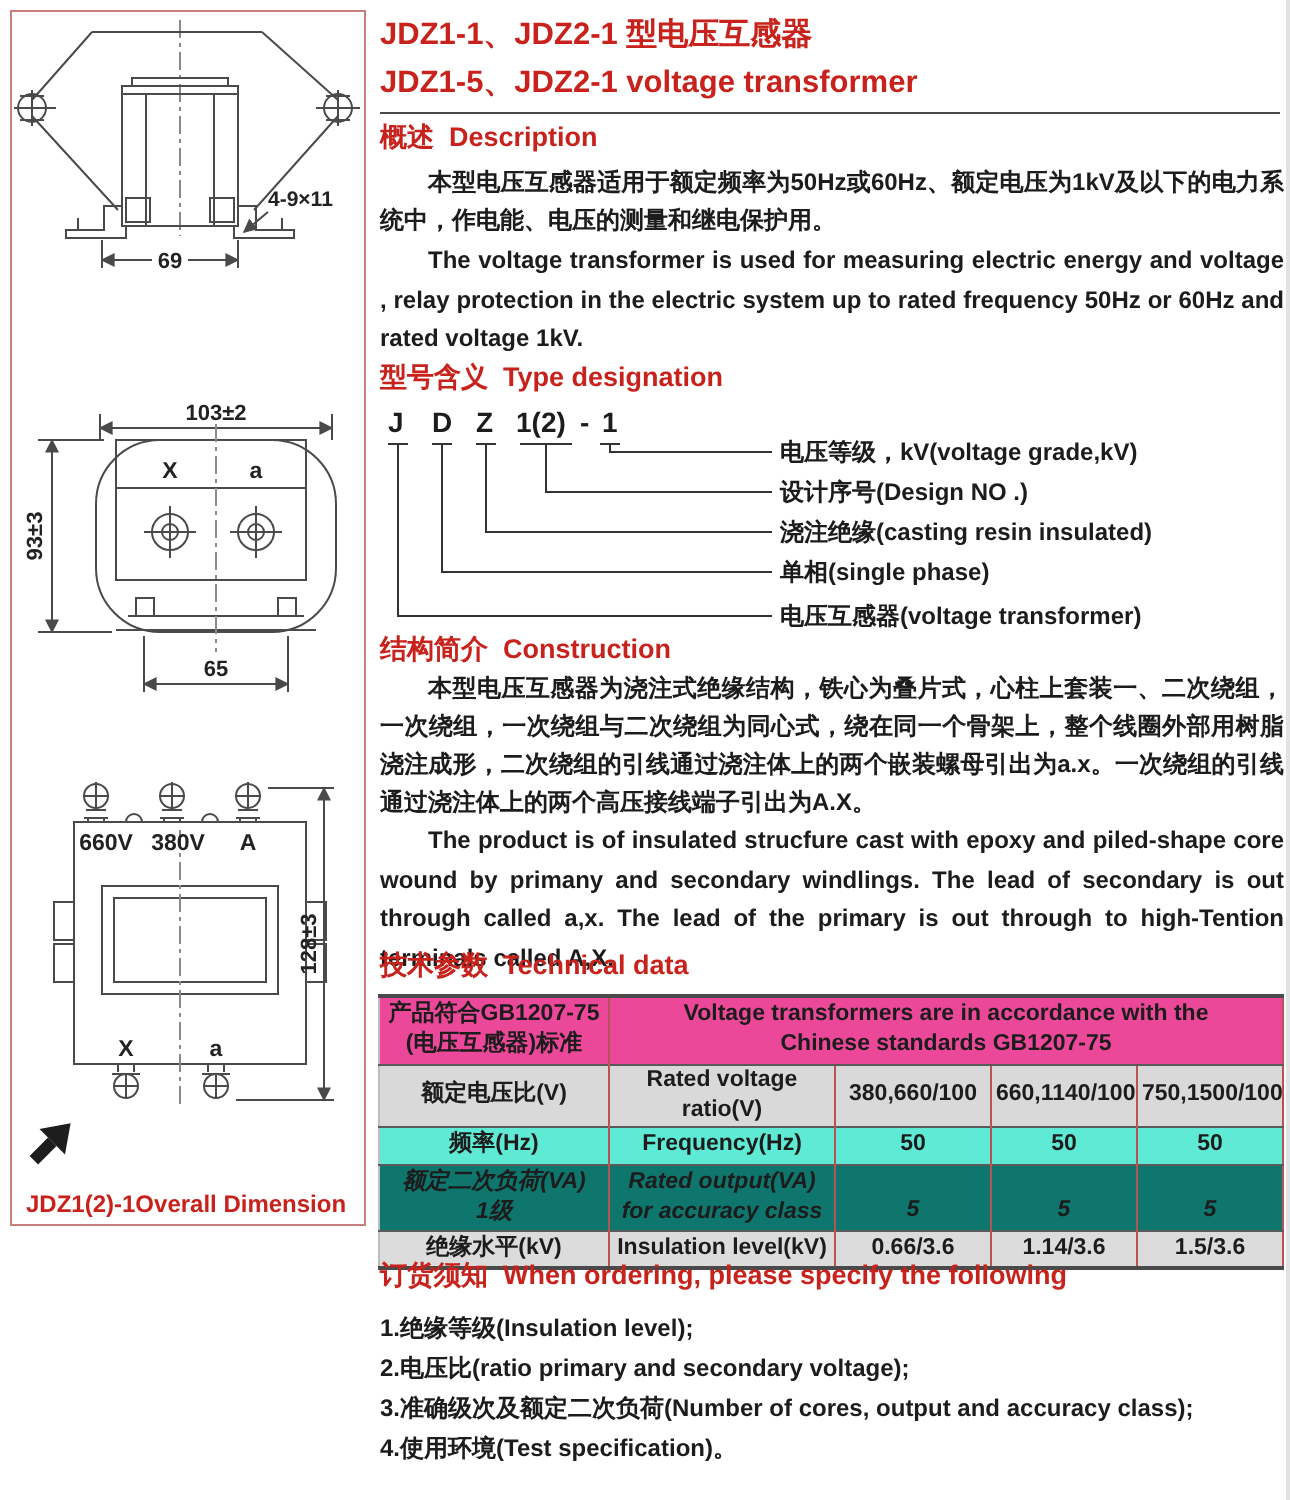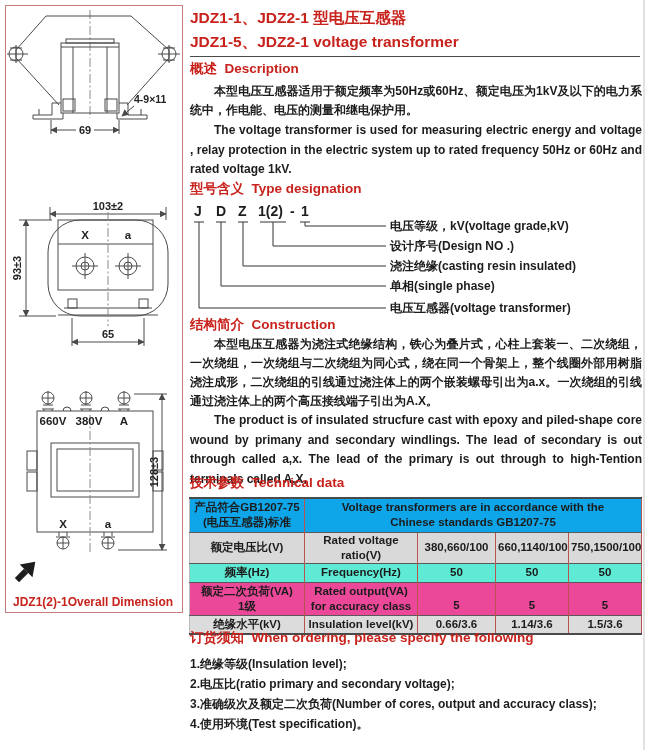--- a/index.html
+++ b/index.html
@@ -27,24 +27,24 @@
 
   
   .spec-wrap { left:189px; top:497px; }
   table.spec { border-collapse:collapse; table-layout:fixed; width:452px;
                border-top:2px solid #4a4a4a; border-bottom:2px solid #4a4a4a;
                border-left:1px solid #bdbdbd; border-right:1px solid #b85450; }
   table.spec td { border-top:1px solid #5a5a5a; border-left:1px solid #b85450;
                   font-size:11.5px; font-weight:bold; text-align:center; padding:0 2px; line-height:15px; }
   table.spec tr td:first-child { border-left:none; }
   tr.rA { height:34px; } tr.rB { height:20px; } tr.rC { height:19px; } tr.rD { height:33px; } tr.rE { height:19px; }
-  tr.rA td { border-top:none; background:#0ea5e9; }
+  tr.rA td { border-top:none; background:#ec4899; }
   tr.rB td { background:#d9d9d9; }
   tr.rC td { background:#5eead4; }
-  tr.rD td { background:#ec4899; }
+  tr.rD td { background:#0f766e;font-style:italic; }
   tr.rD td.vbot { vertical-align:bottom; padding-bottom:2px; }
   tr.rE td { background:#dcdcdc; }
 
   .order-items { left:190px; top:654px; width:452px; font-size:12px; }
   .order-items div { height:20px; line-height:20px; }
 
   svg text { font-family:"Liberation Sans",sans-serif; font-weight:bold; fill:#222; }
 </style>
 </head>
 <body>

